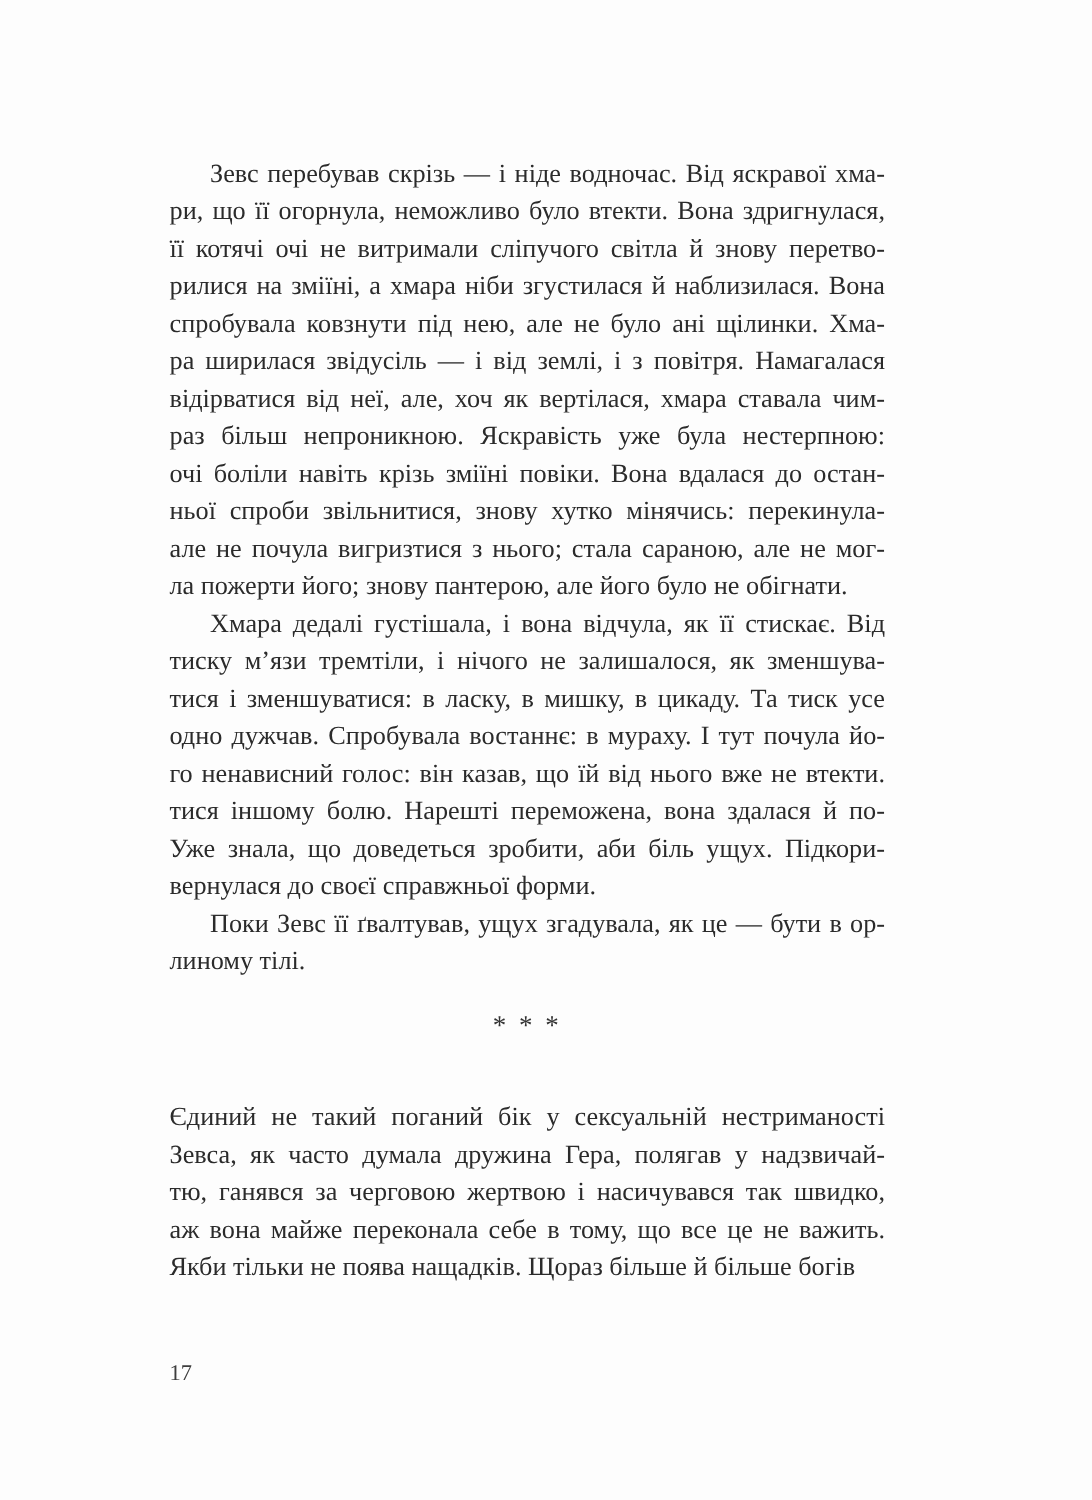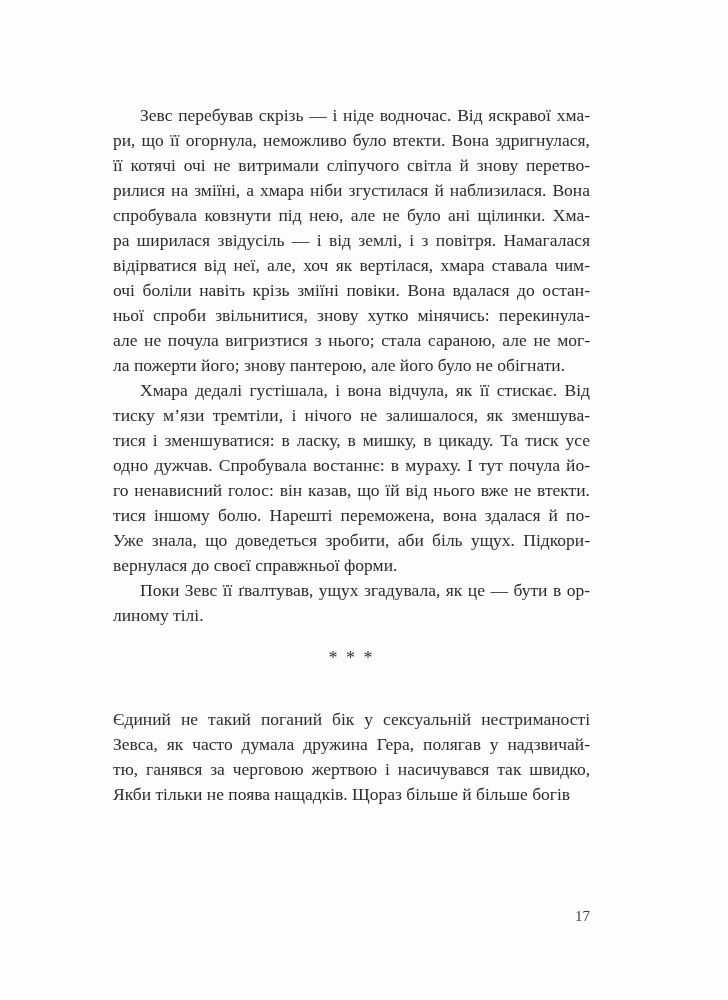--- a/index.html
+++ b/index.html
@@ -54,40 +54,41 @@
     color: #333;
   }
   .group-bottom {
     margin-top: 36px;
   }
   .page-number {
     position: absolute;
     left: 113px;
     top: 908px;
     width: 477px;
-    text-align: right;
+    text-align: left;
     font-family: "Liberation Serif", serif;
     font-size: 15px;
     color: #3d3d3d;
   }
 </style>
 </head>
 <body>
 
 <div class="book-page">
   <main class="text-block">
     <div id="top-paragraphs">
         <div class="para">
           <div class="line first-indent">Зевс перебував скрізь — і ніде водночас. Від яскравої хма-</div>
           <div class="line">ри, що її огорнула, неможливо було втекти. Вона здригнулася,</div>
           <div class="line">її котячі очі не витримали сліпучого світла й знову перетво-</div>
           <div class="line">рилися на зміїні, а хмара ніби згустилася й наблизилася. Вона</div>
           <div class="line">спробувала ковзнути під нею, але не було ані щілинки. Хма-</div>
           <div class="line">ра ширилася звідусіль — і від землі, і з повітря. Намагалася</div>
           <div class="line">відірватися від неї, але, хоч як вертілася, хмара ставала чим-</div>
+          <div class="line">раз більш непроникною. Яскравість уже була нестерпною:</div>
           <div class="line">очі боліли навіть крізь зміїні повіки. Вона вдалася до остан-</div>
           <div class="line">ньої спроби звільнитися, знову хутко мінячись: перекинула-</div>
           <div class="line">але не почула вигризтися з нього; стала сараною, але не мог-</div>
           <div class="line last">ла пожерти його; знову пантерою, але його було не обігнати.</div>
         </div>
         <div class="para">
           <div class="line first-indent">Хмара дедалі густішала, і вона відчула, як її стискає. Від</div>
           <div class="line">тиску м’язи тремтіли, і нічого не залишалося, як зменшува-</div>
           <div class="line">тися і зменшуватися: в ласку, в мишку, в цикаду. Та тиск усе</div>
           <div class="line">одно дужчав. Спробувала востаннє: в мураху. І тут почула йо-</div>
@@ -100,18 +101,19 @@
           <div class="line first-indent">Поки Зевс її ґвалтував, ущух згадувала, як це — бути в ор-</div>
           <div class="line last">линому тілі.</div>
         </div>
       </div>
     <div class="separator">* * *</div>
     <div id="bottom-paragraphs" class="group-bottom">
         <div class="para">
           <div class="line">Єдиний не такий поганий бік у сексуальній нестриманості</div>
           <div class="line">Зевса, як часто думала дружина Гера, полягав у надзвичай-</div>
           <div class="line">тю, ганявся за черговою жертвою і насичувався так швидко,</div>
+          <div class="line">аж вона майже переконала себе в тому, що все це не важить.</div>
           <div class="line last">Якби тільки не поява нащадків. Щораз більше й більше богів</div>
         </div>
       </div>
   </main>
   <footer class="page-number">17</footer>
 </div>
 
 </body></html>

